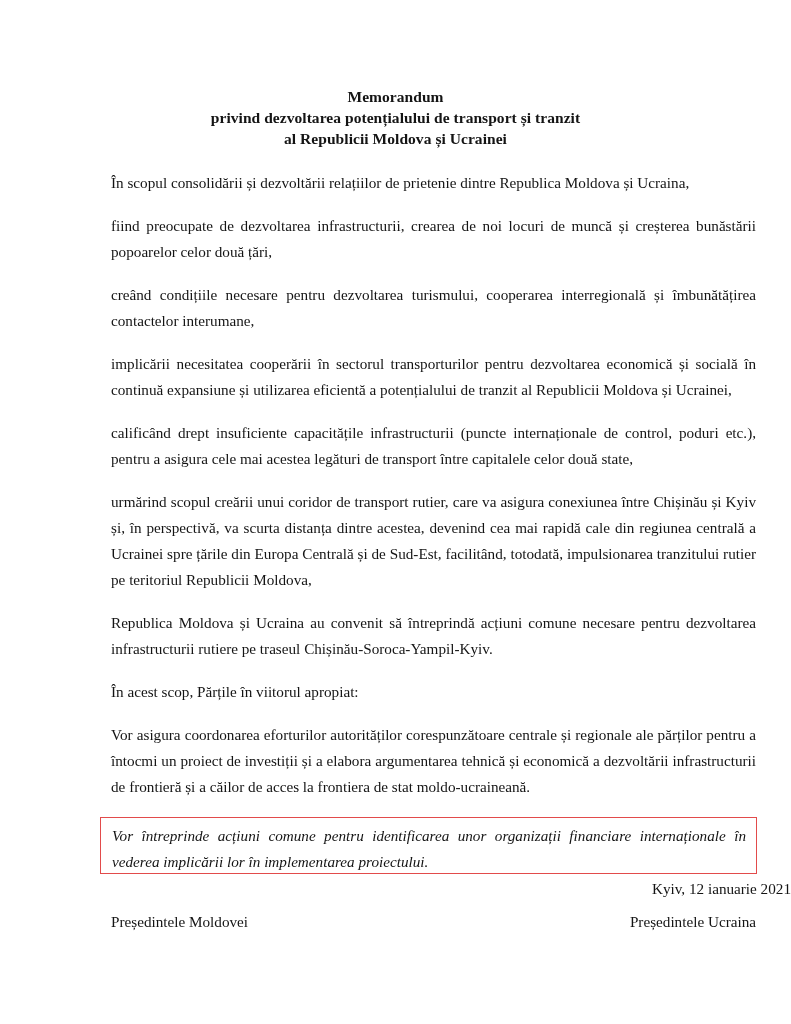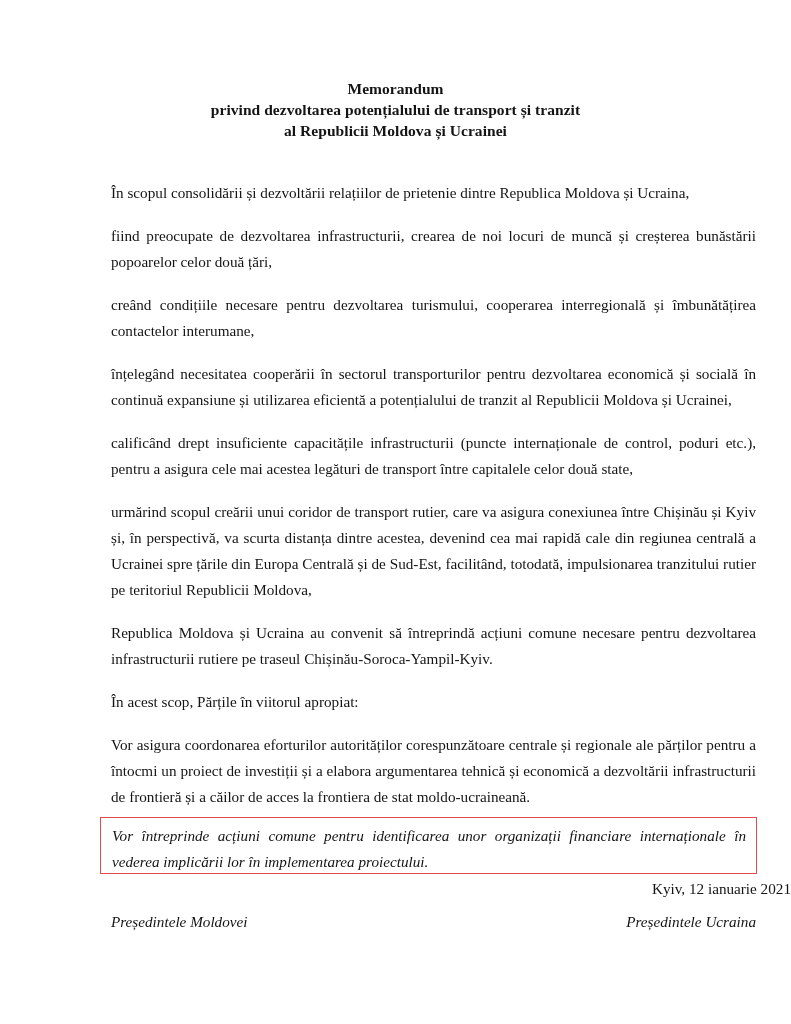--- a/index.html
+++ b/index.html
@@ -15,21 +15,21 @@
     color: #141414;
     -webkit-font-smoothing: antialiased;
   }
 
   .page {
     position: relative;
     width: 791px;
     height: 1024px;
     background: #ffffff;
     box-sizing: border-box;
-    padding: 10px;
+    padding: 18px;
     overflow: hidden;
   }
 
   
   .doc-title {
     margin: 0;
     padding-top: 68px;
     text-align: center;
     font-weight: bold;
     font-size: 15.5px;
@@ -37,21 +37,21 @@
     letter-spacing: 0.05px;
   }
   .doc-title .title-line {
     display: block;
   }
 
   
   .body-block {
     position: absolute;
     left: 111px;
-    top: 180px;
+    top: 170px;
     width: 645px;
   }
 
   p.para {
     margin: 0 0 17px 0;
     font-size: 15.2px;
     line-height: 26px;
     text-align: justify;
     text-justify: inter-word;
     hyphens: none;
@@ -94,42 +94,41 @@
   .signature-row {
     position: absolute;
     left: 111px;
     top: 910px;
     width: 645px;
     display: flex;
     justify-content: space-between;
     align-items: baseline;
     font-size: 15.2px;
     line-height: 24px;
-    font-style: italic;
   }
   .signature-row .sig {
     white-space: nowrap;
   }
 </style>
 </head>
 <body>
 
 <div class="page">
 
   <h1 class="doc-title">
     <span class="title-line">Memorandum</span>
     <span class="title-line">privind dezvoltarea potențialului de transport și tranzit</span>
     <span class="title-line">al Republicii Moldova și Ucrainei</span>
   </h1>
 
   <div class="body-block">
     <p class="para">În scopul consolidării și dezvoltării relațiilor de prietenie dintre Republica Moldova și Ucraina,</p>
     <p class="para">fiind preocupate de dezvoltarea infrastructurii, crearea de noi locuri de muncă și creșterea bunăstării popoarelor celor două țări,</p>
     <p class="para">creând condițiile necesare pentru dezvoltarea turismului, cooperarea interregională și îmbunătățirea contactelor interumane,</p>
-    <p class="para">înțelegând necesitatea cooperării în sectorul transporturilor pentru dezvoltarea economică și socială în continuă expansiune și utilizarea eficientă a potențialului de tranzit al Republicii Moldova și Ucrainei,</p>
+    <p class="para">implicării necesitatea cooperării în sectorul transporturilor pentru dezvoltarea economică și socială în continuă expansiune și utilizarea eficientă a potențialului de tranzit al Republicii Moldova și Ucrainei,</p>
     <p class="para">calificând drept insuficiente capacitățile infrastructurii (puncte internaționale de control, poduri etc.), pentru a asigura cele mai acestea legături de transport între capitalele celor două state,</p>
     <p class="para">urmărind scopul creării unui coridor de transport rutier, care va asigura conexiunea între Chișinău și Kyiv și, în perspectivă, va scurta distanța dintre acestea, devenind cea mai rapidă  cale din regiunea centrală a Ucrainei spre țările din Europa Centrală și de Sud-Est, facilitând, totodată, impulsionarea tranzitului rutier pe teritoriul Republicii Moldova,</p>
     <p class="para">Republica Moldova și Ucraina au convenit să întreprindă acțiuni comune necesare pentru dezvoltarea infrastructurii rutiere pe traseul Chișinău-Soroca-Yampil-Kyiv.</p>
     <p class="para">În acest scop, Părțile în viitorul apropiat:</p>
     <p class="para">Vor asigura coordonarea eforturilor autorităților corespunzătoare centrale și regionale ale părților pentru a întocmi un proiect de investiții și a elabora argumentarea tehnică și economică a dezvoltării infrastructurii de frontieră și a căilor de acces la frontiera de stat moldo-ucraineană.</p>
   </div>
 
   <div class="highlight-box">
     <p class="para">Vor întreprinde acțiuni comune pentru identificarea unor organizații financiare internaționale în vederea implicării lor în implementarea proiectului.</p>
   </div>

